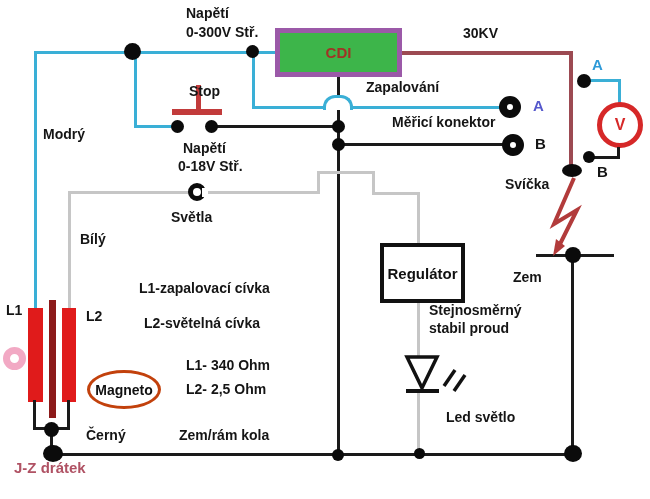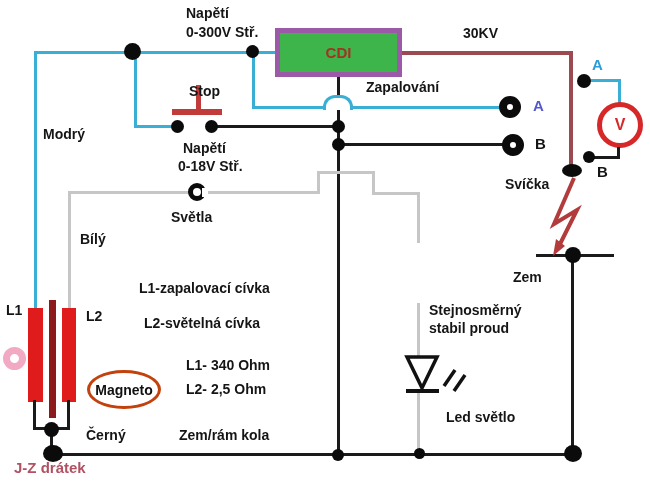--- a/index.html
+++ b/index.html
@@ -73,20 +73,23 @@
   <div class="wire" style="left:49px;top:300px;width:7px;height:118px;background:#8c1a1a;"></div>
   <div id="pink-ring"></div>
   <div class="wire blk" style="left:33px;top:400px;width:3px;height:29px;"></div>
   <div class="wire blk" style="left:67px;top:400px;width:3px;height:29px;"></div>
   <div class="wire blk" style="left:33px;top:427px;width:37px;height:3px;"></div>
   <div class="wire blk" style="left:50px;top:428px;width:3px;height:26px;"></div>
 
   <div class="box" id="cdi-box">
       <span>CDI</span>
     </div>
+  <div class="box" id="regulator-box">
+      <span>Regulátor</span>
+    </div>
 
   <div class="wire" style="left:196px;top:85px;width:5px;height:26px;background:#c23b3b;"></div>
   <div class="wire" style="left:172px;top:109px;width:50px;height:6px;background:#c23b3b;"></div>
 
   <div id="hop"></div>
   <div id="light-switch"></div>
   <div id="light-switch-gap"></div>
 
   <div class="donut" style="left:499px;top:96px;"></div>
   <div class="donut" style="left:502px;top:134px;"></div>
@@ -133,20 +136,21 @@
 
 
   <div class="label" style="left:186px;top:6px;">
     <div>Napětí</div>
     <div style="margin-top:4px;">0-300V Stř.</div>
   </div>
 
   <div class="label" style="left:189px;top:68px;margin-top:16px;">Stop</div>
   <div class="label" style="left:463px;top:26px;">30KV</div>
   <div class="label" style="left:366px;top:80px;">Zapalování</div>
+  <div class="label" style="left:392px;top:115px;">Měřicí konektor</div>
 
   <div class="label" style="left:183px;top:141px;">
     <div>Napětí</div>
     <div style="margin-top:3px;margin-left:-5px;">0-18V Stř.</div>
   </div>
 
   <div class="label" style="left:43px;top:127px;">Modrý</div>
   <div class="label" style="left:171px;top:210px;">Světla</div>
   <div class="label" style="left:80px;top:232px;">Bílý</div>
   <div class="label" style="left:6px;top:303px;">L1</div>

